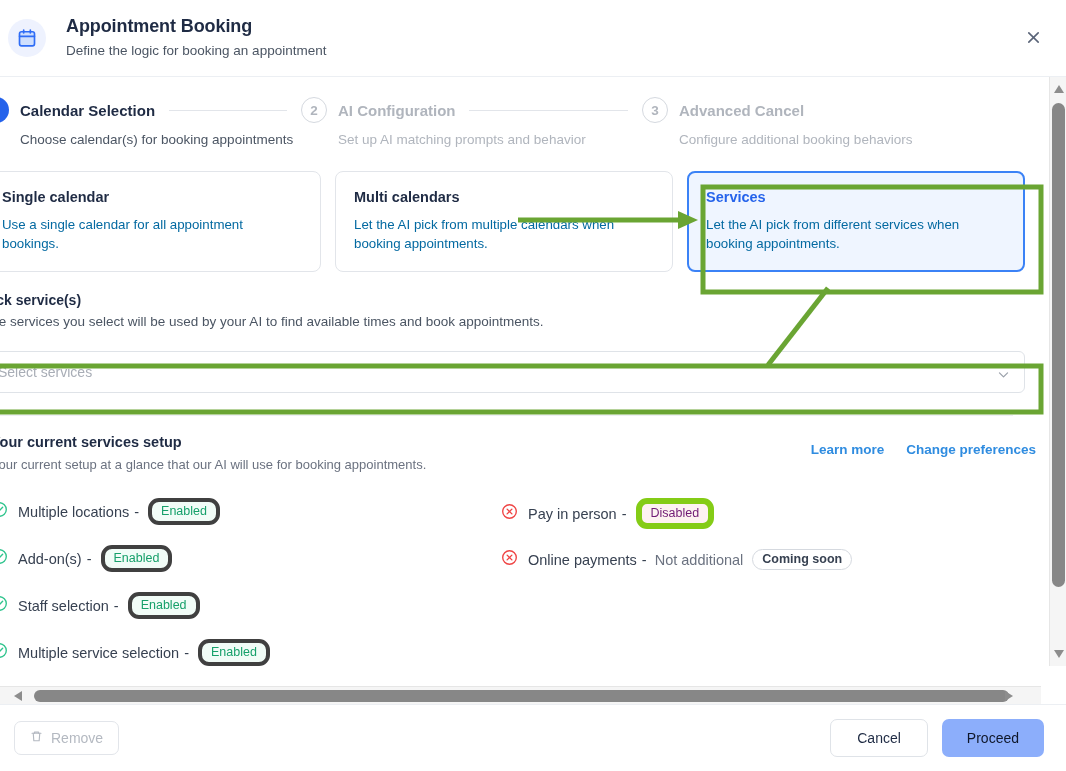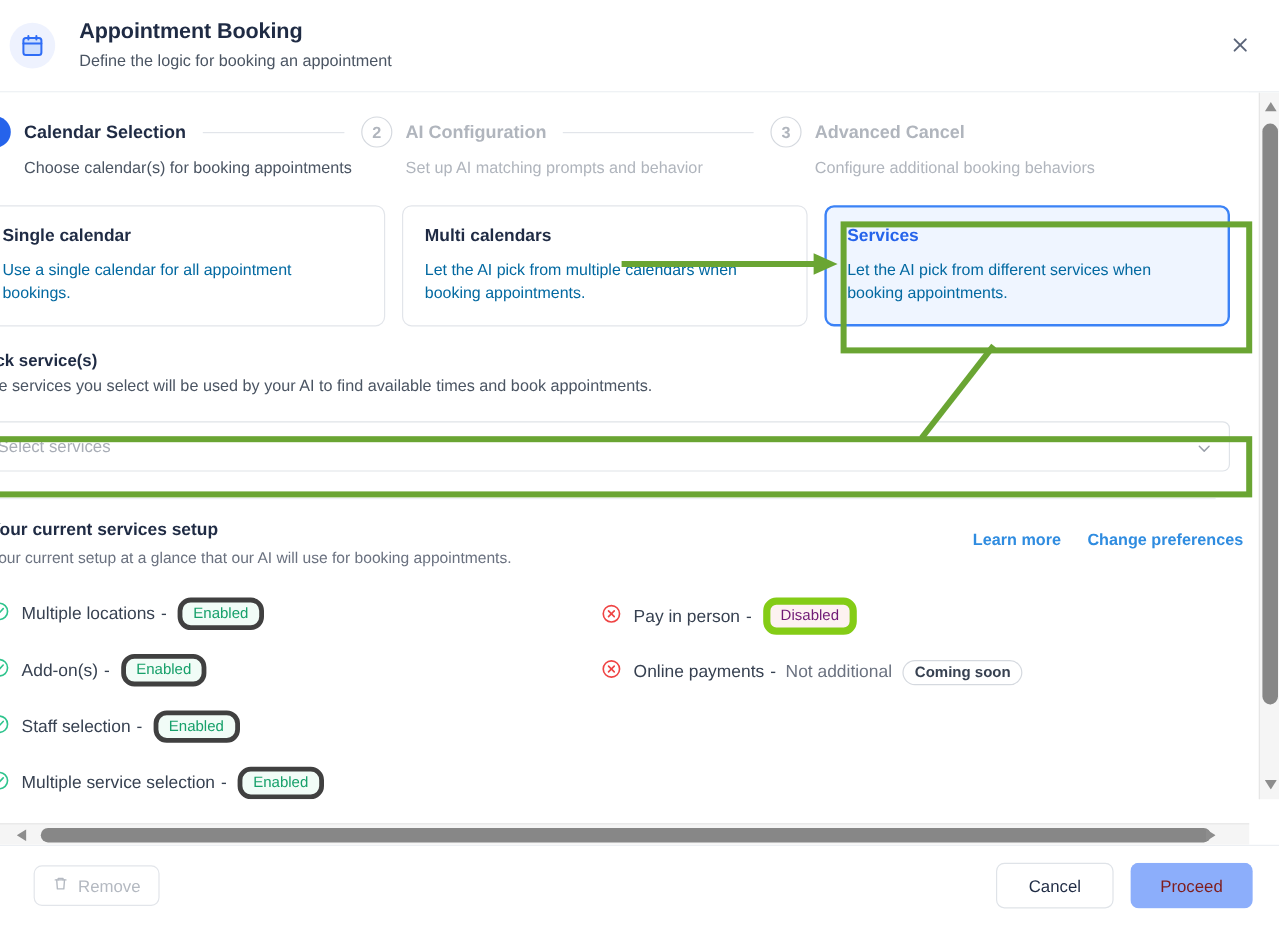--- a/index.html
+++ b/index.html
@@ -235,21 +235,21 @@
     display: flex; align-items: center; justify-content: center; }
   .harrow.left { left: 8px; }
   .harrow.right { right: 22px; }
 
   
   .footer {
     flex: 0 0 67px;
     height: 67px;
     border-top: 1px solid #eceff3;
     display: flex; align-items: center;
-    padding: 0 22px 0 28px;
+    padding: 0 22px 0 14px;
     background: #fff;
   }
   .btn {
     border-radius: 7px;
     font-size: 14px;
     display: flex; align-items: center; justify-content: center;
     cursor: pointer;
   }
   .btn-remove {
     height: 34px; padding: 0 15px;
@@ -257,21 +257,21 @@
     gap: 8px;
   }
   .footer-spacer { flex: 1 1 auto; }
   .btn-cancel {
     height: 38px; padding: 0 26px;
     border: 1px solid #dfe3e8; background: #fff; color: #1f2b44;
     margin-right: 14px;
   }
   .btn-proceed {
     height: 38px; padding: 0 24px;
-    border: 1px solid transparent; background: #8caefb; color: #7f1d1d;
+    border: 1px solid transparent; background: #8caefb; color: #0f172a;
   }
 
   
   .annot {
     position: absolute;
     left: 0; top: 0;
     width: 1066px; height: 771px;
     pointer-events: none;
   }
 </style>

